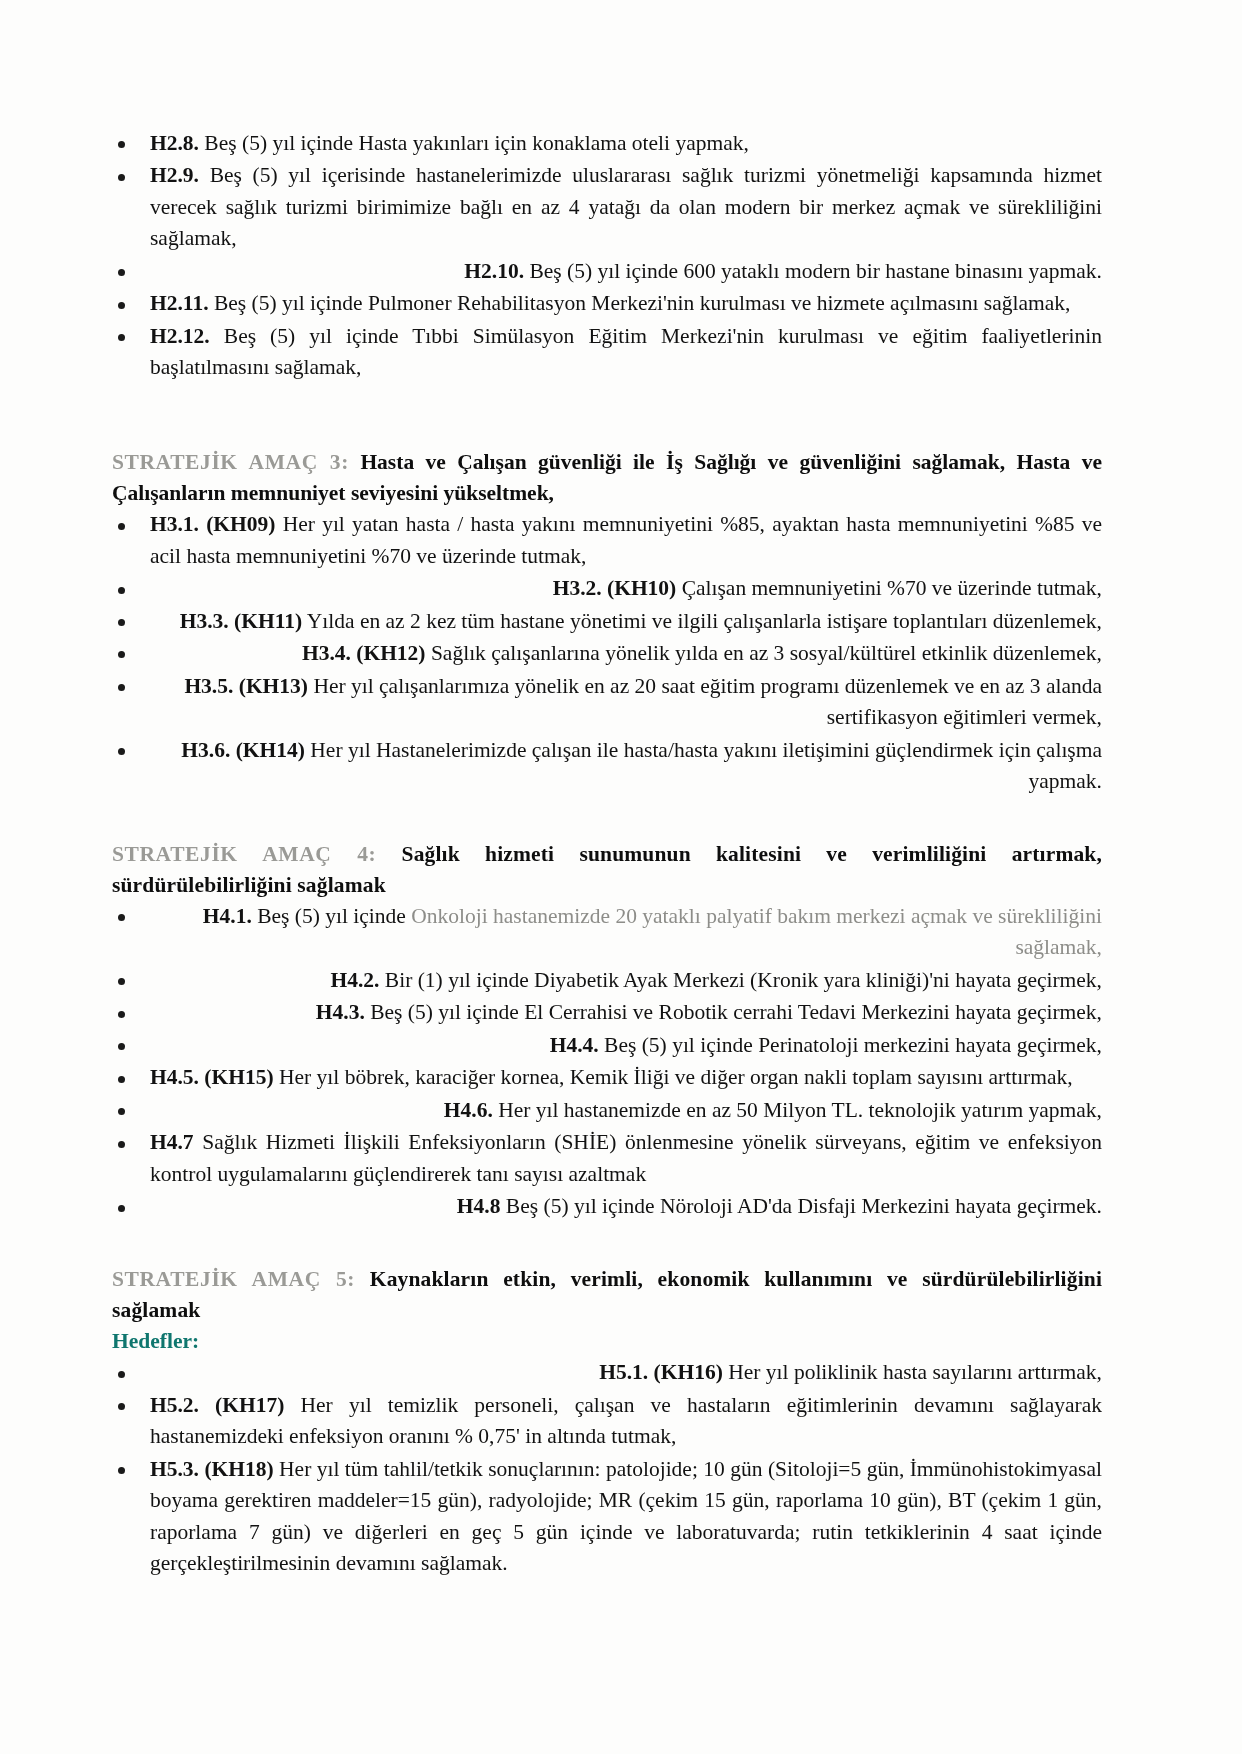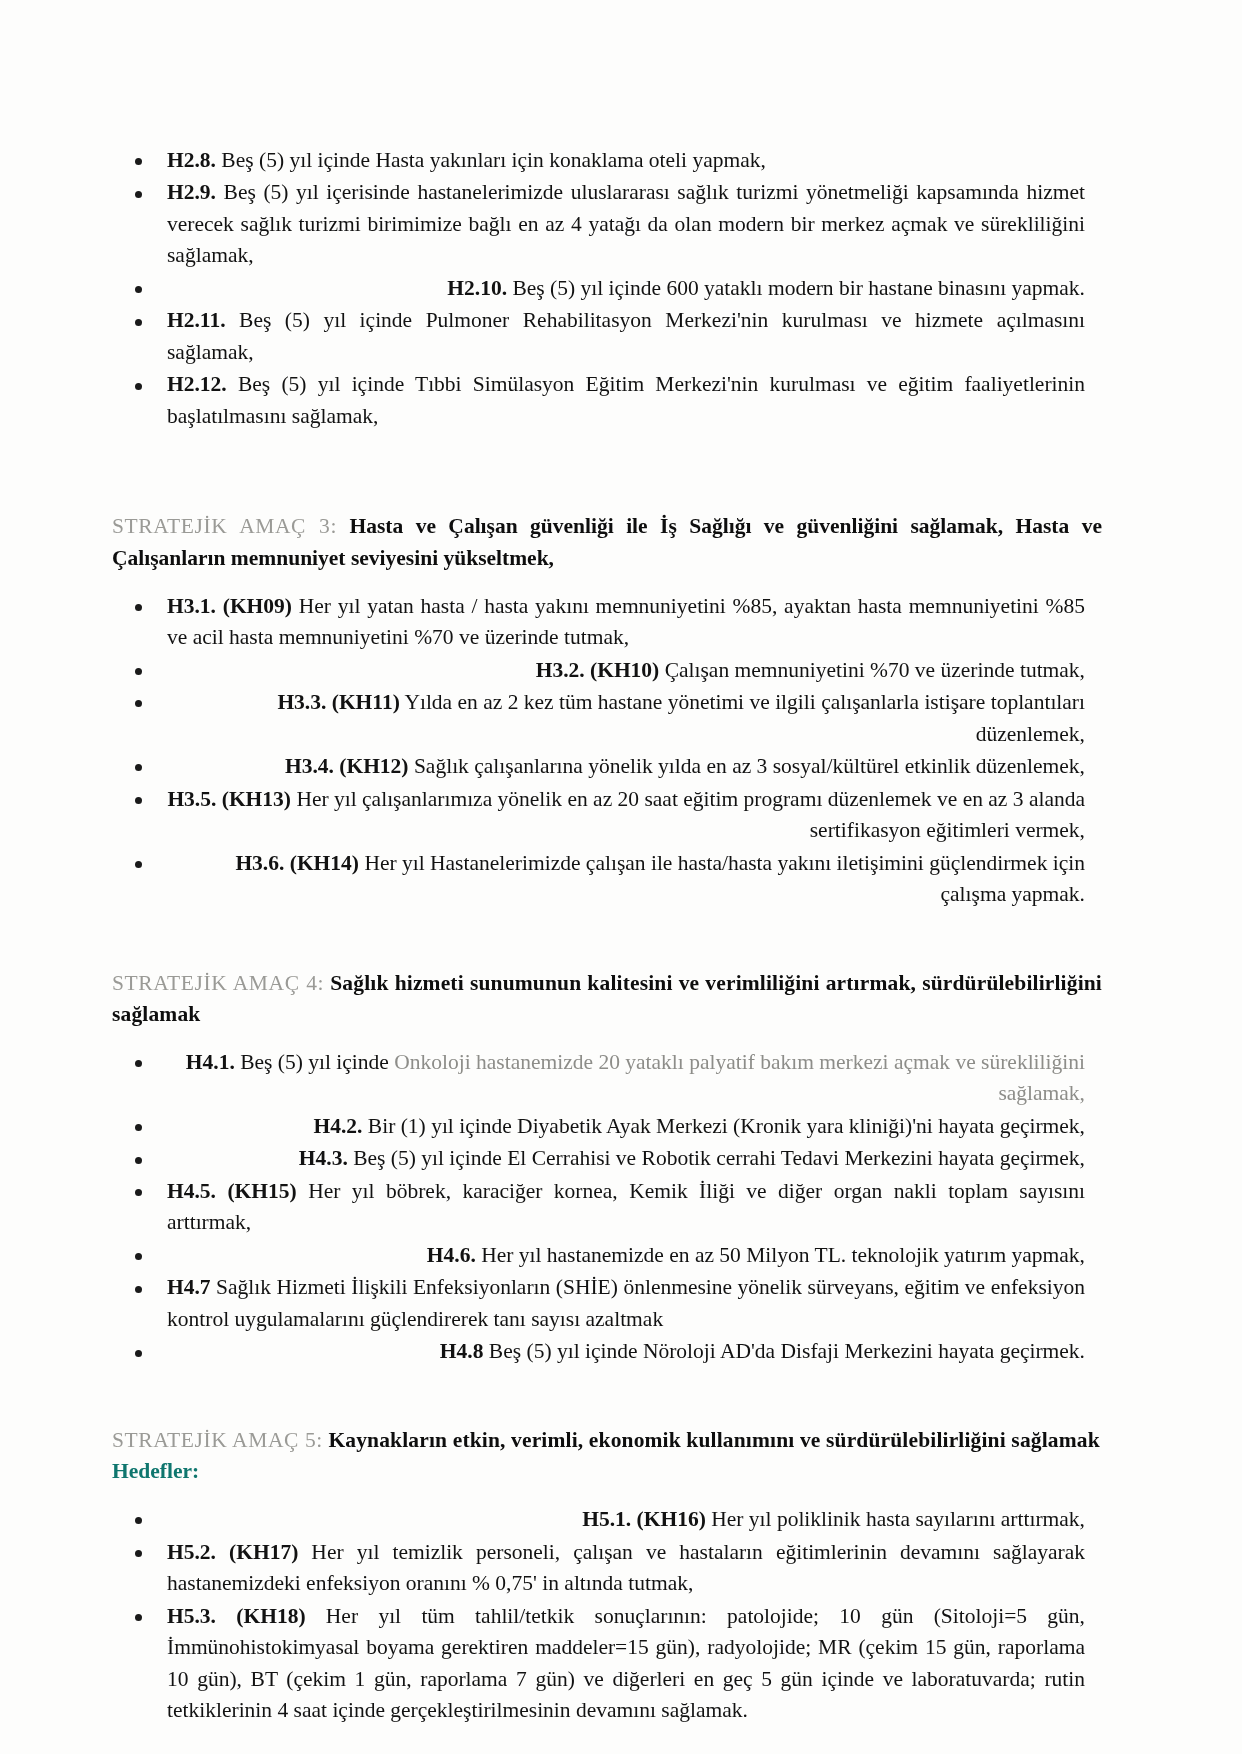--- a/index.html
+++ b/index.html
@@ -27,21 +27,21 @@
   .content {
     position: absolute;
     left: 112px;
     top: 128px;
     width: 990px;
   }
 
   
   ul.bullets {
     list-style: none;
-    margin: 17px;
+    margin: 0;
     padding: 0;
   }
   ul.bullets > li {
     position: relative;
     padding-left: 38px;
     margin: 0 0 1px 0;
     font-size: 21.5px;
     line-height: 1.465;
     text-align: justify;
     text-justify: inter-word;
@@ -72,21 +72,21 @@
     font-weight: bold;
     text-align: justify;
     text-justify: inter-word;
     margin: 0;
   }
   .sa-block.spaced {
     letter-spacing: 0.15px;
   }
   .sa-prefix {
     color: #9a9a96;
-    font-weight: normal;
+    font-weight: bold;
     letter-spacing: 0.6px;
   }
   .sa-rest {
     color: #0e0e0e;
     font-weight: bold;
   }
   .hedefler {
     font-size: 21.5px;
     line-height: 1.45;
     font-weight: bold;
@@ -164,20 +164,23 @@
   <ul class="bullets">
     <li class="nojust">
       <span class="tag">H4.1.</span><span> Beş (5) yıl içinde </span><span class="faded">Onkoloji hastanemizde 20 yataklı palyatif bakım merkezi açmak ve sürekliliğini sağlamak,</span>
     </li>
     <li class="nojust">
       <span class="tag">H4.2.</span><span> Bir (1) yıl içinde Diyabetik Ayak Merkezi (Kronik yara kliniği)'ni hayata geçirmek,</span>
     </li>
     <li class="nojust">
       <span class="tag">H4.3.</span><span> Beş (5) yıl içinde El Cerrahisi ve Robotik cerrahi Tedavi Merkezini hayata geçirmek,</span>
     </li>
+    <li class="nojust">
+      <span class="tag">H4.4.</span><span> Beş (5) yıl içinde Perinatoloji merkezini hayata geçirmek,</span>
+    </li>
     <li>
       <span class="tag">H4.5. (KH15)</span><span> Her yıl böbrek, karaciğer kornea, Kemik İliği ve diğer organ nakli toplam sayısını arttırmak,</span>
     </li>
     <li class="nojust">
       <span class="tag">H4.6.</span><span> Her yıl hastanemizde en az 50 Milyon TL. teknolojik yatırım yapmak,</span>
     </li>
     <li>
       <span class="tag">H4.7</span><span> Sağlık Hizmeti İlişkili Enfeksiyonların (SHİE) önlenmesine yönelik sürveyans, eğitim ve enfeksiyon kontrol uygulamalarını güçlendirerek tanı sayısı azaltmak</span>
     </li>
     <li class="nojust">

